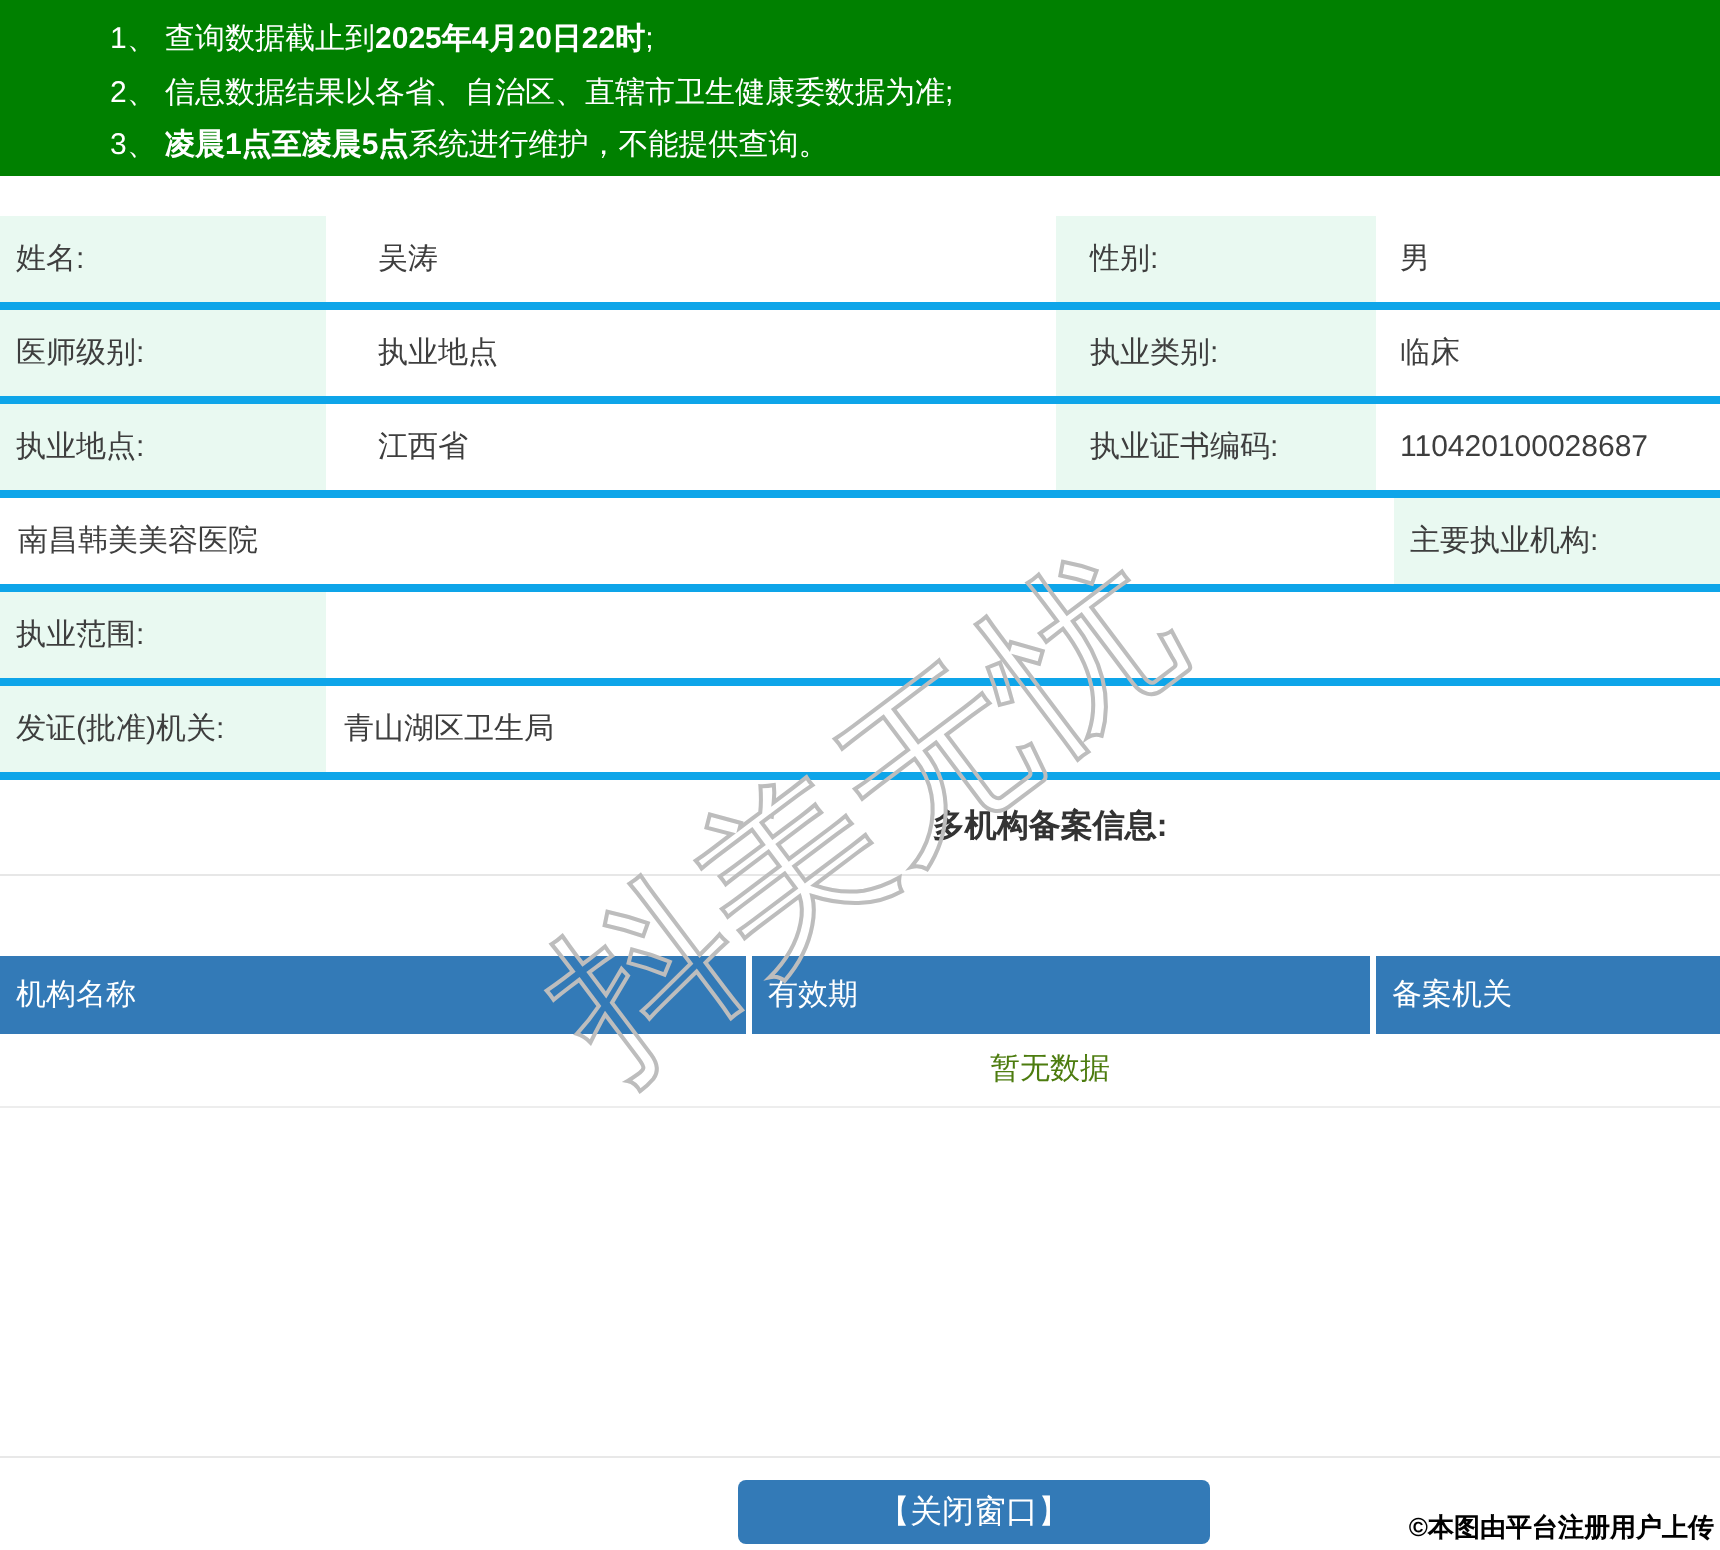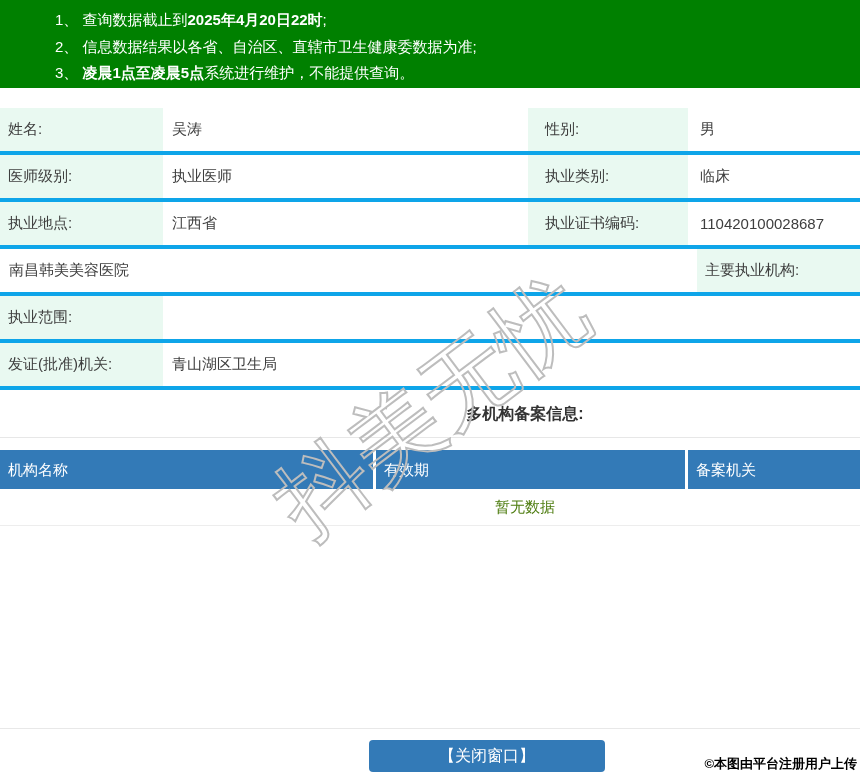--- a/index.html
+++ b/index.html
@@ -28,37 +28,37 @@
   .info-table { margin-top: 20px; }
   .info-row {
     display: flex;
     height: 47px;
     border-bottom: 4px solid #0ea5e9;
     align-items: stretch;
     font-size: 15px;
   }
   .cell { display: flex; align-items: center; }
   .cell.label   { width: 163px; background: #e9f9f1; padding-left: 8px; }
-  .cell.value1  { width: 365px; background: #ffffff; padding-left: 9px; }
+  .cell.value1  { width: 365px; background: #ffffff; padding-left: 26px; }
   .cell.label2  { width: 160px; background: #e9f9f1; padding-left: 17px; }
   .cell.value2  { flex: 1; background: #ffffff; padding-left: 12px; }
   .cell.valuefull { flex: 1; background: #ffffff; padding-left: 9px; }
 
   
   .filing-title-row {
     height: 48px;
     line-height: 48px;
     text-align: center;
     padding-left: 190px;
     border-bottom: 1px solid #e7e7e7;
   }
   .filing-title { font-weight: bold; font-size: 16px; color: #333333; }
 
   .filing-header {
-    margin-top: 12px;
+    margin-top: 40px;
     height: 39px;
     display: flex;
     column-gap: 3px;
     background: #ffffff;
   }
   .fh-cell {
     background: #337ab7;
     color: #ffffff;
     font-size: 15px;
     line-height: 39px;
@@ -138,21 +138,21 @@
 
 <div class="info-table">
   <div class="info-row">
     <div class="cell label">姓名:</div>
     <div class="cell value1">吴涛</div>
     <div class="cell label2">性别:</div>
     <div class="cell value2">男</div>
   </div>
   <div class="info-row">
     <div class="cell label">医师级别:</div>
-    <div class="cell value1">执业医师</div>
+    <div class="cell value1">执业地点</div>
     <div class="cell label2">执业类别:</div>
     <div class="cell value2">临床</div>
   </div>
   <div class="info-row">
     <div class="cell label">执业地点:</div>
     <div class="cell value1">江西省</div>
     <div class="cell label2">执业证书编码:</div>
     <div class="cell value2">110420100028687</div>
   </div>
   <div class="info-row">

